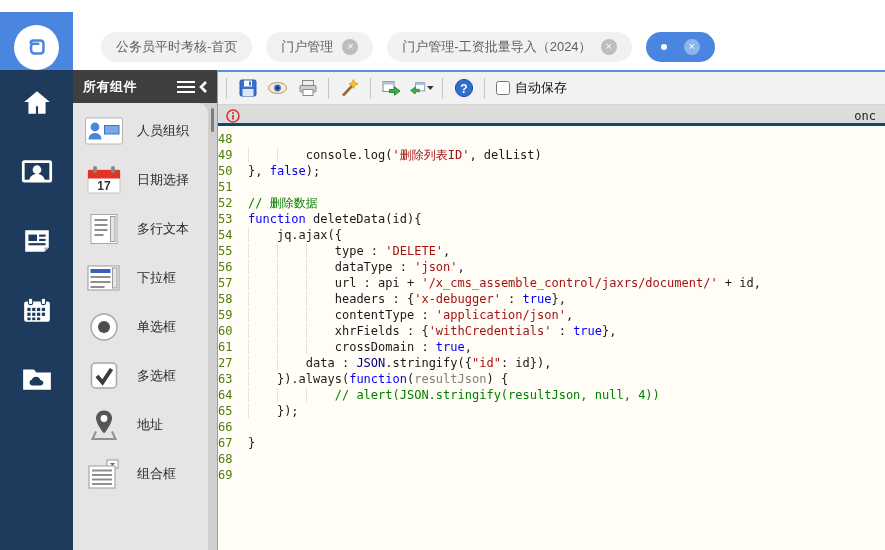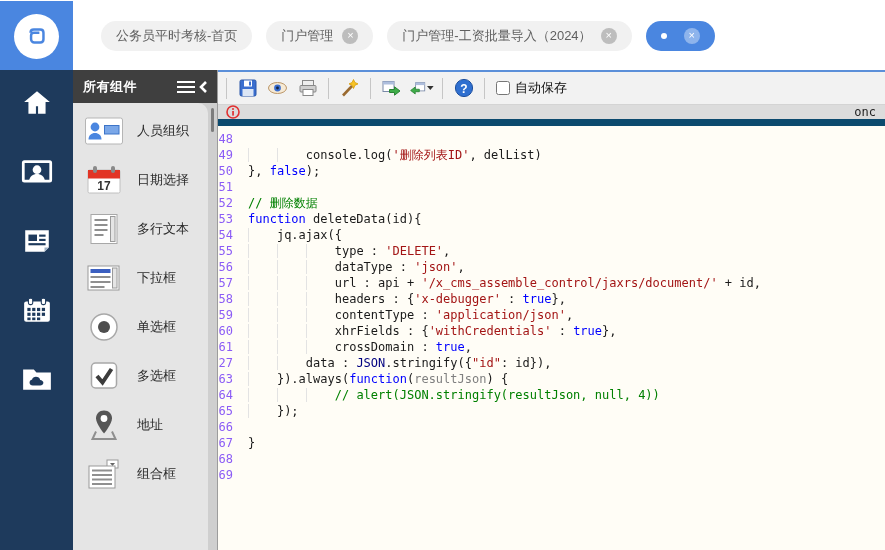--- a/index.html
+++ b/index.html
@@ -3,21 +3,21 @@
 <meta charset="utf-8">
 <style>
   * { box-sizing: border-box; }
   html,body { margin:0; padding:0; }
   body {
     width:885px; height:550px; overflow:hidden; position:relative;
     font-family:"Liberation Sans", sans-serif; background:#ffffff;
   }
 
   
-  .topbar { position:absolute; top:1px; left:0; width:885px; height:70px; background:#fff; display:flex; align-items:center; }
+  .topbar { position:absolute; top:12px; left:0; width:885px; height:70px; background:#fff; display:flex; align-items:center; }
   .logo { width:73px; height:70px; flex:0 0 73px; background:#4a86e0; display:flex; align-items:center; justify-content:center; }
   .logo-circle { width:45px; height:45px; border-radius:50%; background:#fff; display:flex; align-items:center; justify-content:center; }
   .tabs { display:flex; align-items:center; gap:14px; margin-left:28px; white-space:nowrap; }
   .tab { height:30px; border-radius:15px; background:#f1f1f1; color:#5f5f5f; font-size:13px; display:flex; align-items:center; padding:0 15px; cursor:default; }
   .tab .close { width:16px; height:16px; border-radius:50%; background:#bdbdbd; color:#fff; font-size:11px; line-height:15px; text-align:center; margin-left:9px; flex:0 0 16px; }
   .tab.active { background:#4a86e0; color:#fff; }
   .tab.active .dot { width:6px; height:6px; border-radius:50%; background:#fff; margin-right:8px; }
   .tab.active .close { background:rgba(255,255,255,.38); }
 
   
@@ -39,26 +39,26 @@
 
   
   .editor { flex:1; min-width:0; display:flex; flex-direction:column; border-top:2px solid #5b8fd9; }
   .toolbar { height:33px; flex:0 0 33px; background:#f2f2f2; border-bottom:1px solid #d4d4d4; display:flex; align-items:center; padding-left:5px; gap:5px; }
   .tbtn { width:25px; height:25px; display:flex; align-items:center; justify-content:center; border-radius:3px; }
   .sep { width:1px; height:21px; background:#c6c6c6; margin:0 3px; flex:0 0 1px; }
   .caret { margin-left:1px; }
   .autosave { display:flex; align-items:center; gap:5px; font-size:13px; color:#111; margin-left:3px; }
   .autosave input { width:14px; height:14px; margin:0; }
 
-  .infobar { height:21px; flex:0 0 21px; background:#dcdcdc; border-bottom:7px solid #0c4a6e; display:flex; align-items:flex-end; padding:0 9px 0 8px; }
+  .infobar { height:21px; flex:0 0 21px; background:#dcdcdc; border-bottom:3px solid #0c4a6e; display:flex; align-items:flex-end; padding:0 9px 0 8px; }
   .info-right { margin-left:auto; font:12px "DejaVu Sans Mono", monospace; color:#222; }
 
   .codearea { flex:1; background:#fffdf6; overflow:hidden; padding-top:5px; }
   .cl { height:16px; white-space:pre; font:12px/16px "DejaVu Sans Mono", monospace; color:#1a1a1a; }
-  .ln { display:inline-block; width:30px; text-align:right; padding-right:15px; color:#8b5cf6; }
+  .ln { display:inline-block; width:30px; padding-right:15px; color:#4d7c0f; }
   .kw  { color:#0000ff; }
   .str { color:#a31515; }
   .cm  { color:#008000; }
   .cls { color:#000080; }
   .prm { color:#808080; }
   .pl  { color:#1a1a1a; }
   .ws  { background-image:repeating-linear-gradient(to right,#e3e3e3 0,#e3e3e3 1px,transparent 1px,transparent 4ch); }
 </style>
 </head>
 <body>

